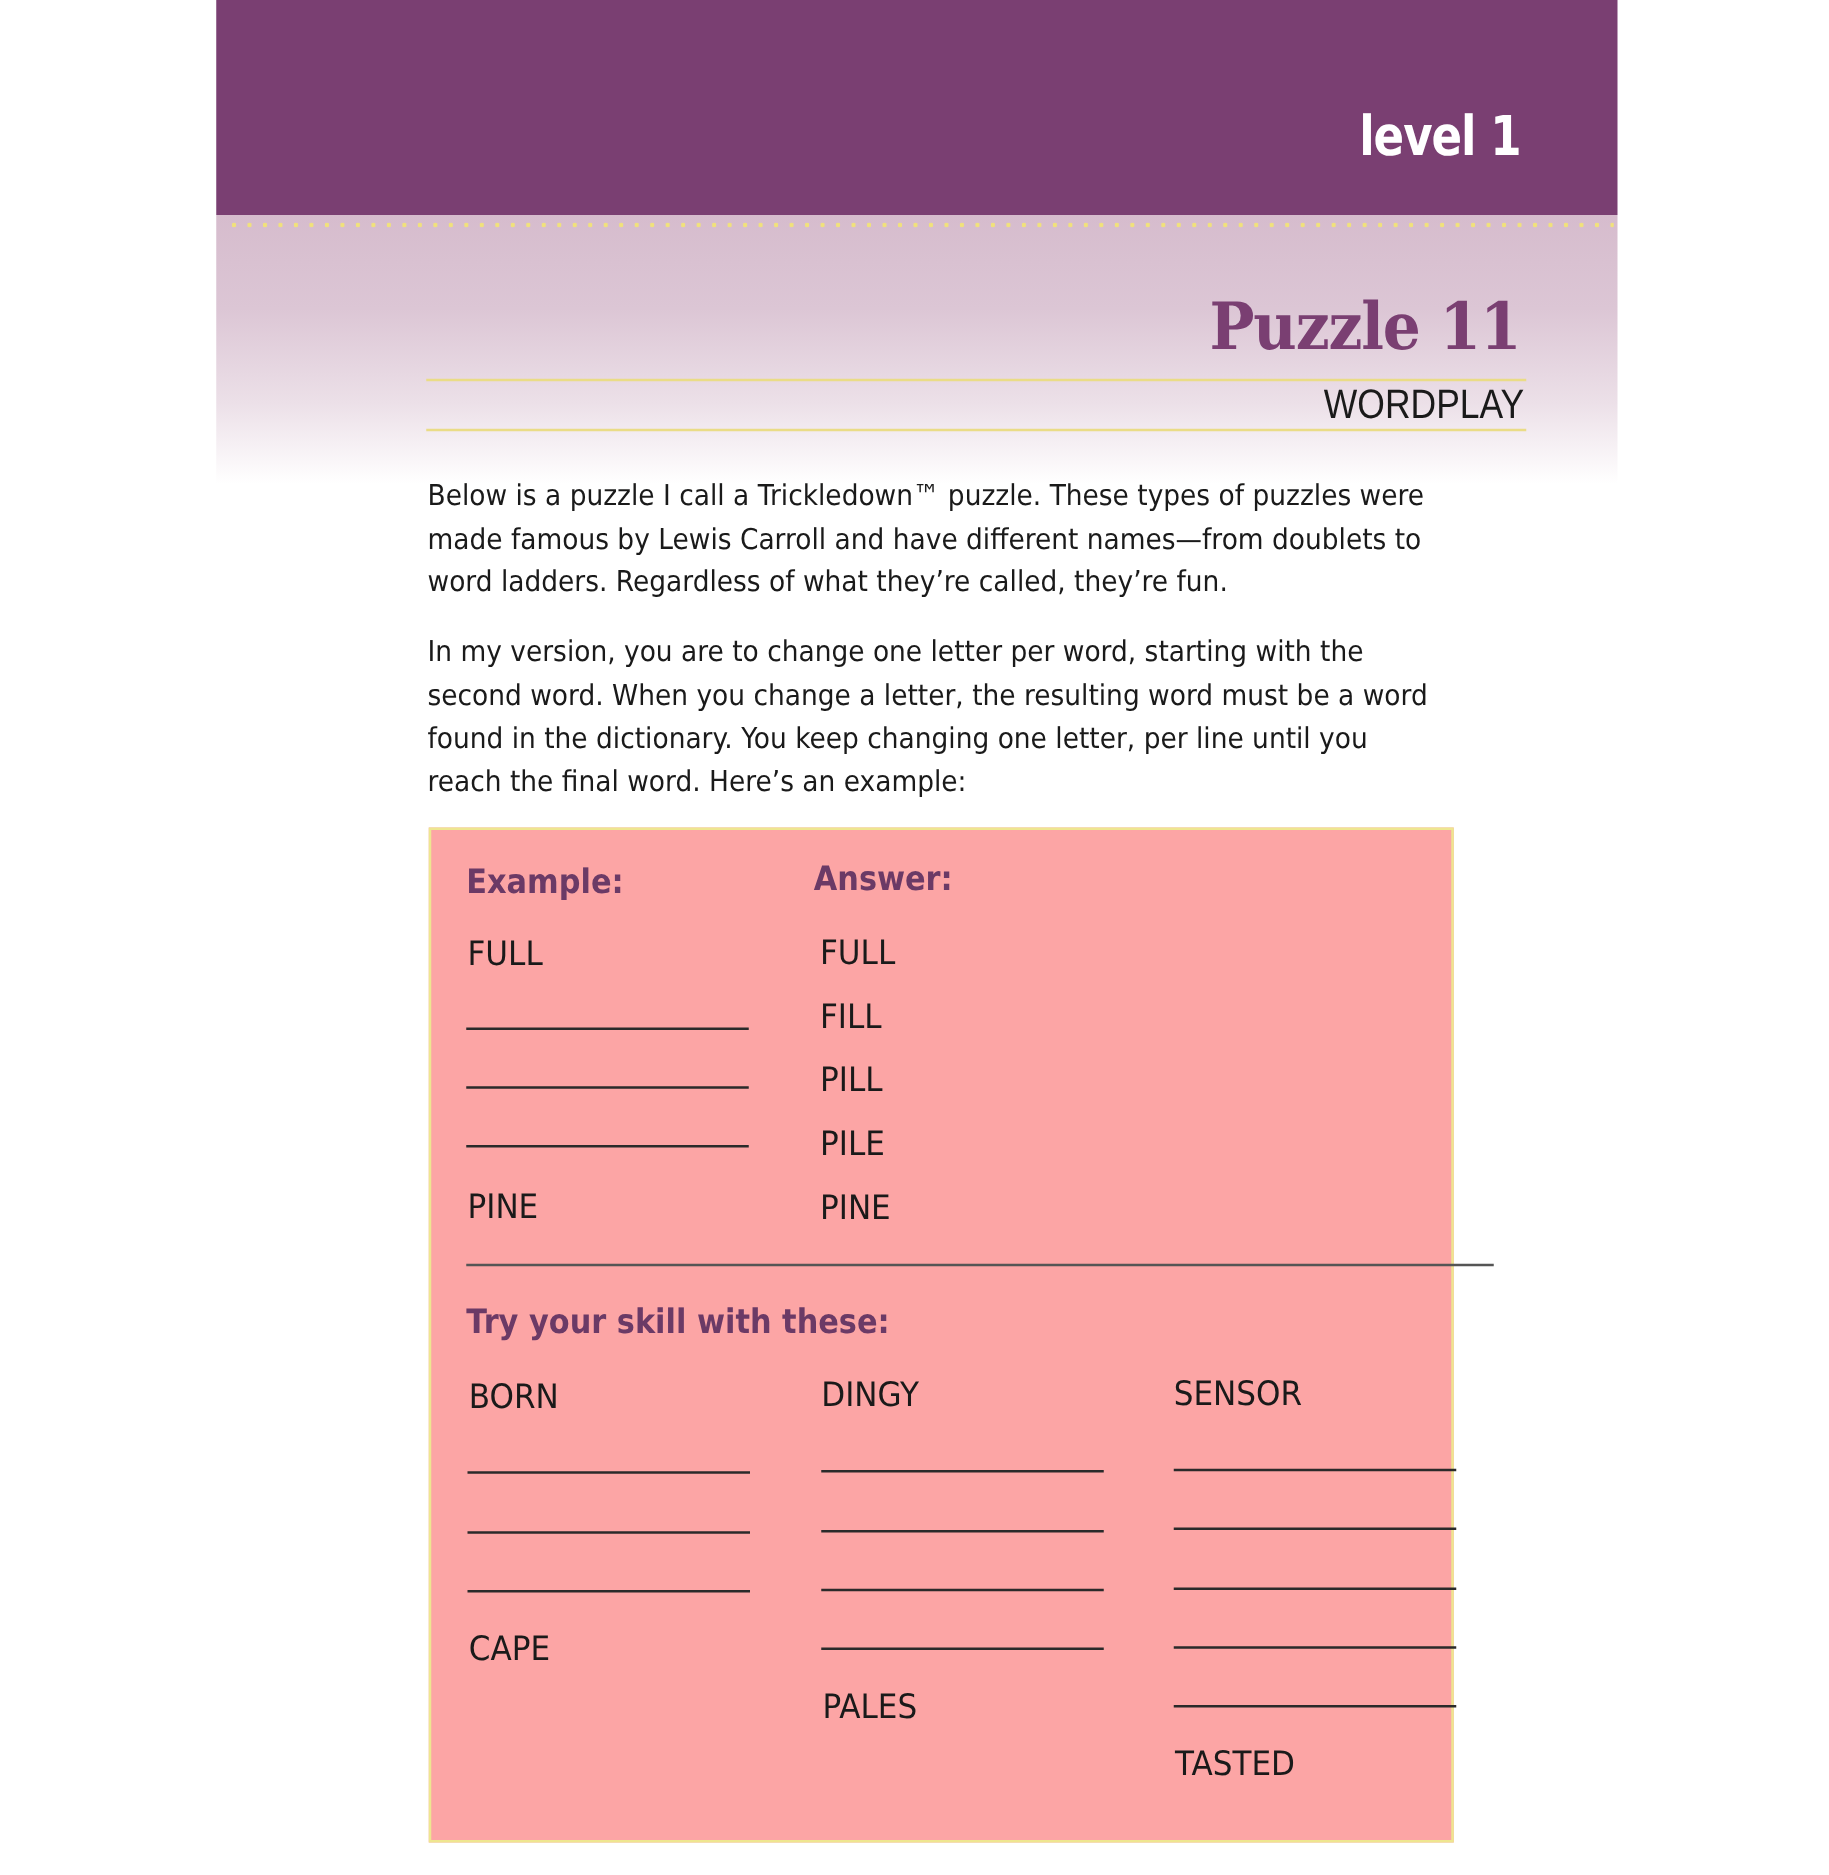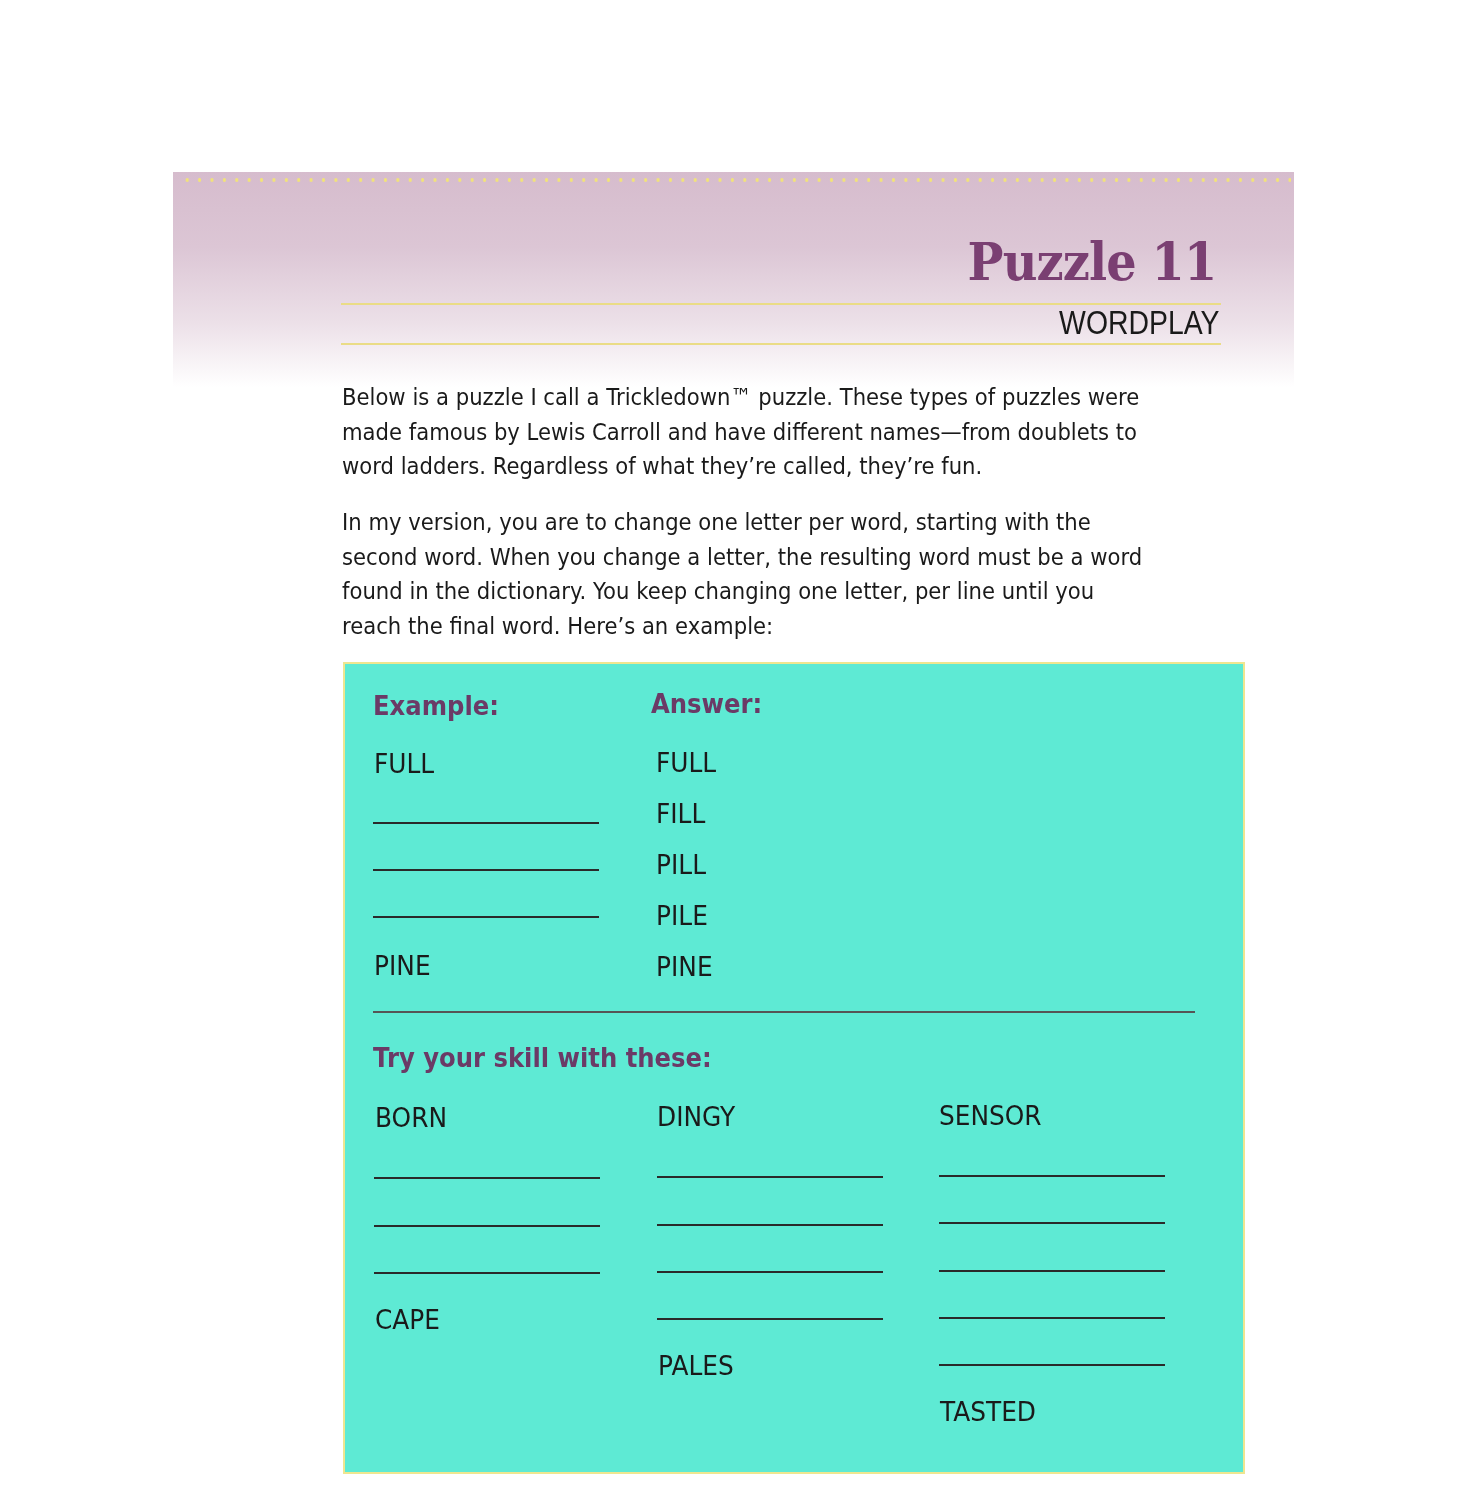--- a/index.html
+++ b/index.html
@@ -10,30 +10,33 @@
     .fade-band { position: absolute; left: 0; top: 172px; width: 1121px; height: 215px; background: linear-gradient(to bottom, #d6bccd 0%, #dcc6d5 35%, #ece0e8 70%, #ffffff 100%); }
     .dot-row { position: absolute; left: 8px; top: 177px; width: 1110px; height: 6px; background-image: radial-gradient(circle, #f1e27a 1.6px, transparent 2px); background-size: 12.4px 6px; background-repeat: repeat-x; }
     .puzzle-title { position: absolute; right: 78px; top: 236px; font-family: "DejaVu Serif", serif; font-weight: bold; font-size: 52px; color: #7a3f72; line-height: 1; letter-spacing: -1px; transform: scaleX(0.92); transform-origin: right top; }
     .rule { position: absolute; left: 168px; width: 880px; height: 2px; background: #eadc86; }
     .rule.r1 { top: 303px; }
     .rule.r2 { top: 343px; }
     .category { position: absolute; right: 75px; top: 306px; font-family: "Liberation Sans", sans-serif; font-size: 33px; color: #1a1a1a; line-height: 1; transform: scaleX(0.86); transform-origin: right top; }
     .para { position: absolute; left: 169px; width: 880px; font-family: "DejaVu Sans", sans-serif; font-size: 23px; line-height: 34.5px; color: #1a1a1a; transform: scaleX(0.92); transform-origin: left top; margin: 0; }
     .para.p1 { top: 380px; }
     .para.p2 { top: 505px; }
-    .puzzle-box { position: absolute; left: 170px; top: 662px; width: 902px; height: 812px; background: #5eead4; border: 2px solid #eee690; box-sizing: border-box; }
+    .puzzle-box { position: absolute; left: 170px; top: 662px; width: 820px; height: 812px; background: #fca5a5; border: 2px solid #eee690; box-sizing: border-box; }
     .heading { position: absolute; font-family: "DejaVu Sans", sans-serif; font-weight: bold; font-size: 27px; color: #6b3a66; line-height: 1; transform: scaleX(0.9); transform-origin: left top; }
     .word { position: absolute; font-family: "DejaVu Sans", sans-serif; font-size: 27px; color: #1a1a1a; line-height: 1; transform: scaleX(0.92); transform-origin: left top; }
     .blank { position: absolute; height: 2px; background: #2a2a2a; width: 226px; }
     .divider { position: absolute; left: 28px; top: 347px; width: 822px; height: 2px; background: #555; }
   </style>
 </head>
 <body>
 
 <div class="page">
+  <div class="top-band">
+    <div class="level-label">level 1</div>
+  </div>
   <div class="fade-band"></div>
   <div class="dot-row"></div>
 
   <div class="puzzle-title">Puzzle 11</div>
   <div class="rule r1"></div>
   <div class="category">WORDPLAY</div>
   <div class="rule r2"></div>
 
   <p class="para p1">Below is a puzzle I call a Trickledown™ puzzle. These types of puzzles were made famous by Lewis Carroll and have different names—from doublets to word ladders. Regardless of what they’re called, they’re fun.</p>
   <p class="para p2">In my version, you are to change one letter per word, starting with the second word. When you change a letter, the resulting word must be a word found in the dictionary. You keep changing one letter, per line until you reach the final word. Here’s an example:</p>

